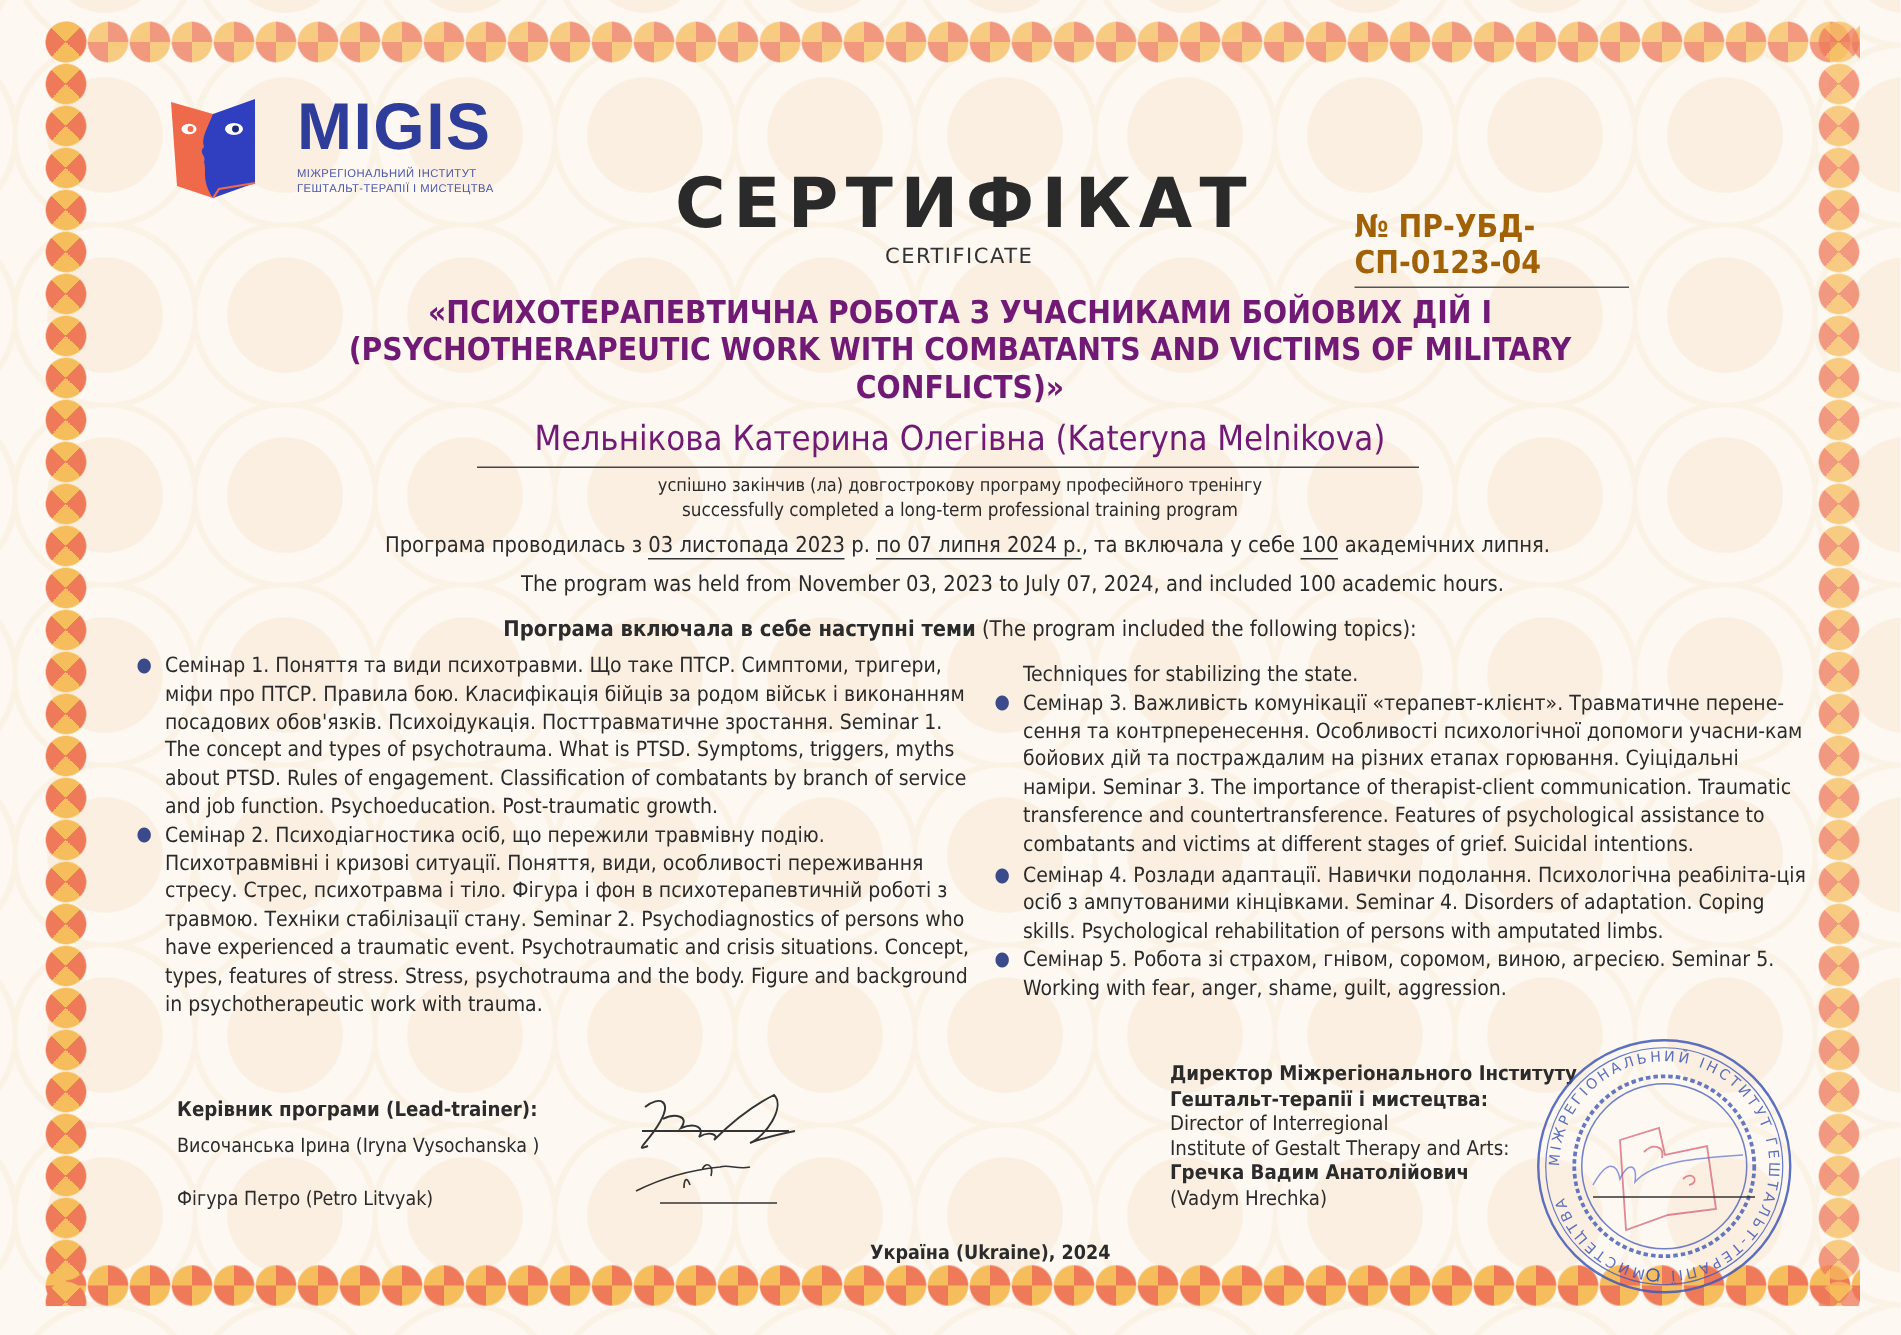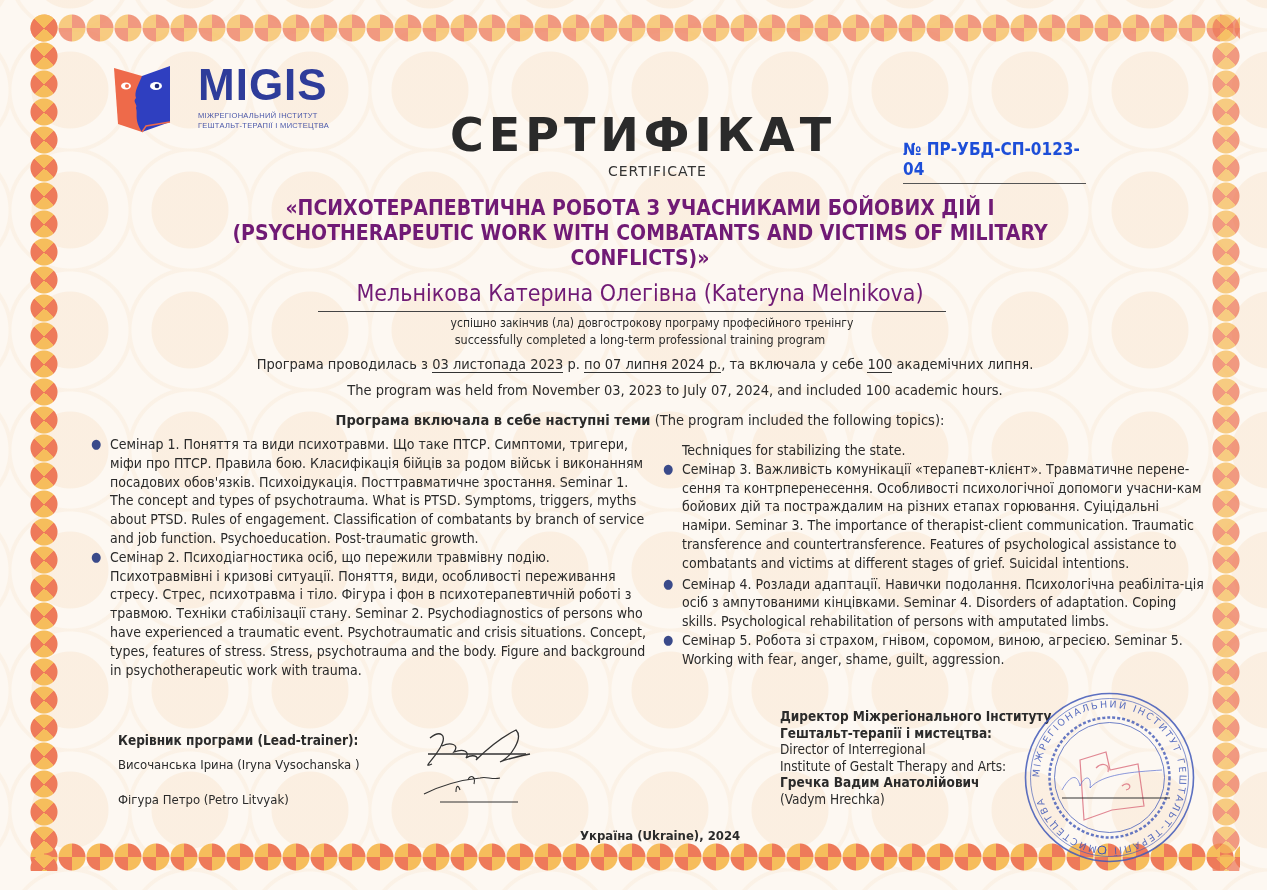--- a/index.html
+++ b/index.html
@@ -42,31 +42,31 @@
   .logo { position:absolute; left:112px; top:62px; display:flex; align-items:flex-start; }
   .logo-mark { width:62px; height:72px; position:relative; }
   .logo-text { margin-left:24px; }
   .logo-name { font-family:"Liberation Sans", sans-serif; font-weight:bold; font-size:44px;
     color:#2e3c9a; letter-spacing:1px; line-height:46px; }
   .logo-sub { font-family:"Liberation Sans", sans-serif; font-size:7.5px; color:#4a57a8;
     letter-spacing:0.3px; line-height:10px; margin-top:3px; }
 
   .title { position:absolute; left:450px; top:108px; font-family:"DejaVu Sans", sans-serif;
     font-weight:bold; font-size:46px; letter-spacing:5px; color:#2a2a2a; }
-  .subtitle { position:absolute; left:608px; top:163px; font-family:"DejaVu Sans", sans-serif;
+  .subtitle { position:absolute; left:590px; top:163px; font-family:"DejaVu Sans", sans-serif;
     font-size:14px; letter-spacing:1px; color:#333; }
-  .cert-no { position:absolute; left:903px; top:139px; font-size:17px; font-weight:bold; color:#1d4ed8;
+  .cert-no { position:absolute; left:903px; top:139px; font-size:21px; font-weight:bold; color:#a16207;
     padding-bottom:4px; border-bottom:1.5px solid #555; width:183px; }
 
   .program-title { position:absolute; left:160px; top:196px; width:960px; text-align:center;
     font-weight:bold; font-size:21px; line-height:25px; color:#701a75; }
   .recipient { position:absolute; left:300px; top:280px; width:680px; text-align:center;
     font-size:23px; color:#701a75; }
   .recipient-line { position:absolute; left:318px; top:311px; width:628px; border-top:1.5px solid #444; }
-  .completed-ua { position:absolute; left:212px; top:316px; width:880px; text-align:center; font-size:12px; }
+  .completed-ua { position:absolute; left:200px; top:316px; width:880px; text-align:center; font-size:12px; }
   .completed-en { position:absolute; left:200px; top:332px; width:880px; text-align:center; font-size:12.5px; }
   .held-ua { position:absolute; left:205px; top:356px; width:880px; text-align:center; font-size:14.5px; }
   .held-ua u { text-decoration:none; border-bottom:1.2px solid #333; }
   .held-en { position:absolute; left:250px; top:382px; width:850px; text-align:center; font-size:14.5px; }
   .topics-head { position:absolute; left:200px; top:412px; width:880px; text-align:center; font-size:14.5px; }
   .topics-head b { font-weight:bold; }
 
   .col { position:absolute; font-size:14px; line-height:18.8px; color:#2a2a2a; }
   .col.left { left:110px; top:435px; width:540px; }
   .col.right { left:682px; top:441px; width:530px; }

